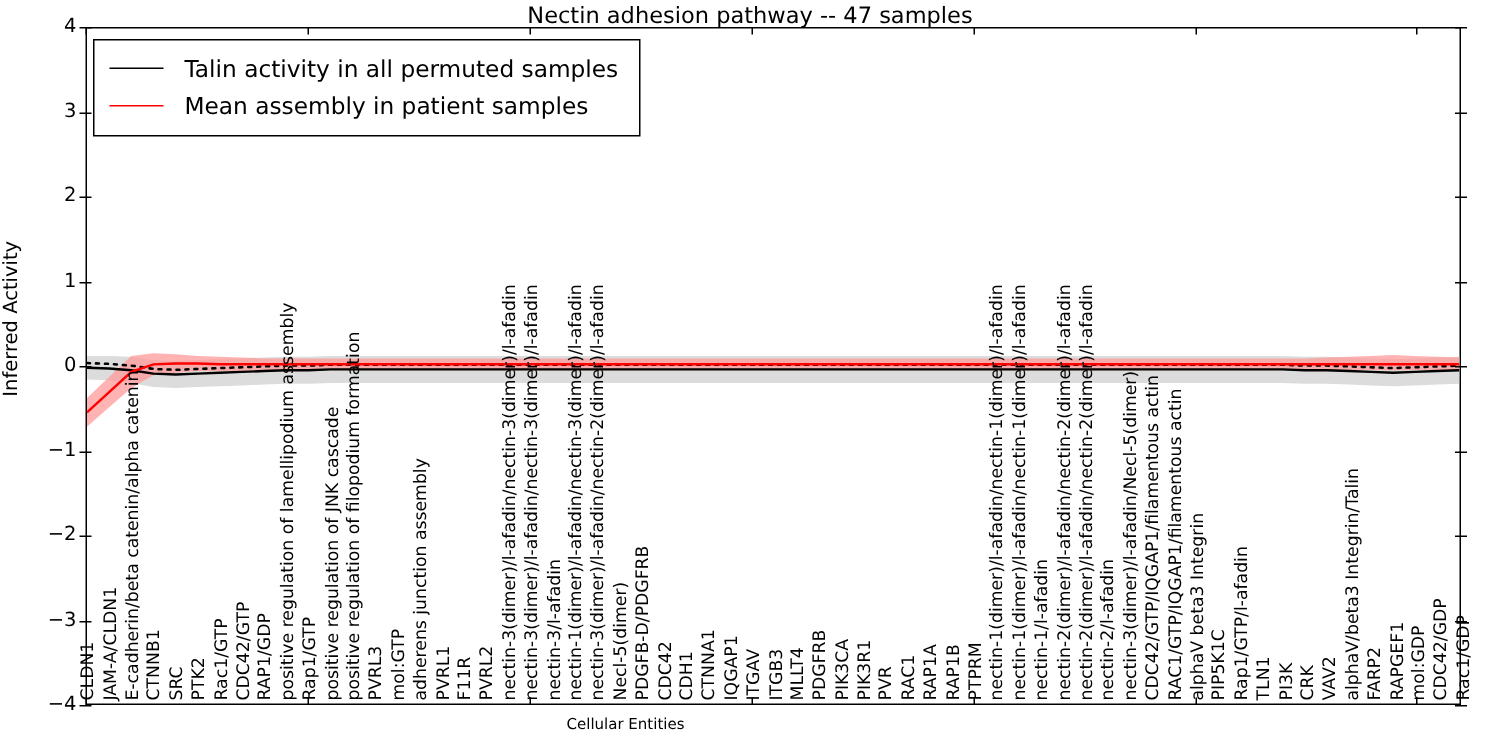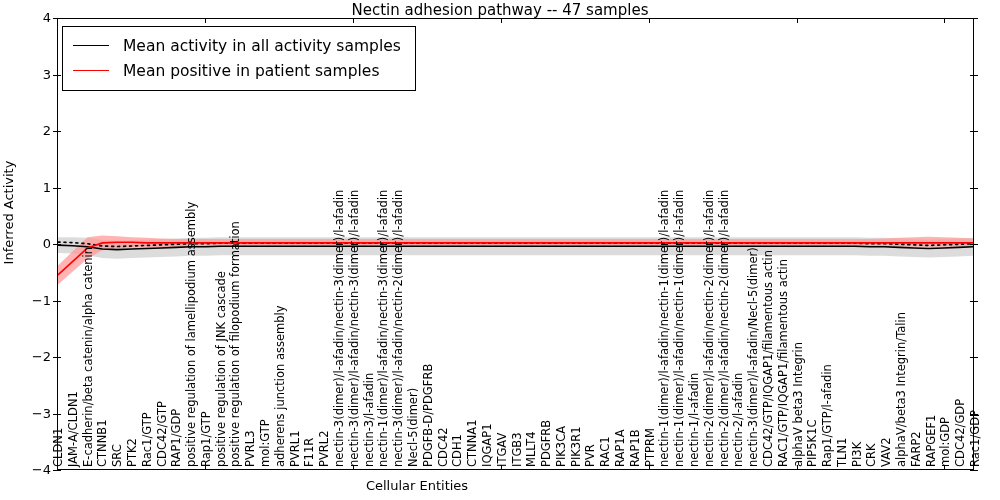--- a/index.html
+++ b/index.html
@@ -28,21 +28,21 @@
   }
   .ytick{
     position:absolute;right:1002px;width:40px;text-align:right;
     font-size:13px;color:#000;line-height:13px;
   }
   .ytickmark{position:absolute;left:-5px;width:5px;height:1px;background:#000;}
 
   
   .xlabel{
     position:absolute;left:0;top:478px;width:834px;text-align:center;
-    font-size:13px;color:#000;
+    font-size:10px;color:#000;
   }
   #xticklayer{position:absolute;left:57px;top:18px;width:917px;height:452px;pointer-events:none;}
   .xtickmark{position:absolute;bottom:0;width:1px;height:5px;background:#000;}
   .xtickmark.top{top:0;bottom:auto;height:5px;}
 
   
   #xcats{position:absolute;left:57px;top:0;width:917px;height:500px;pointer-events:none;}
   .xcat{
     position:absolute;
     top:470px;                 
@@ -194,21 +194,21 @@
       <div class="xcat" style="left: 868.629px;">RAPGEF1</div>
       <div class="xcat" style="left: 883.419px;">mol:GDP</div>
       <div class="xcat" style="left: 898.21px;">CDC42/GDP</div>
       <div class="xcat" style="left: 913px;">Rac1/GDP</div>
     </div>
   <div class="xlabel">Cellular Entities</div>
 
   <div id="legend">
       <div class="legrow">
         <span class="legline"></span>
-        <span class="legtext">Mean activity in all activity samples</span>
+        <span class="legtext">Talin activity in all permuted samples</span>
       </div>
       <div class="legrow">
         <span class="legline red"></span>
-        <span class="legtext">Mean positive in patient samples</span>
+        <span class="legtext">Mean assembly in patient samples</span>
       </div>
     </div>
 
 </div>
 
 </body></html>

